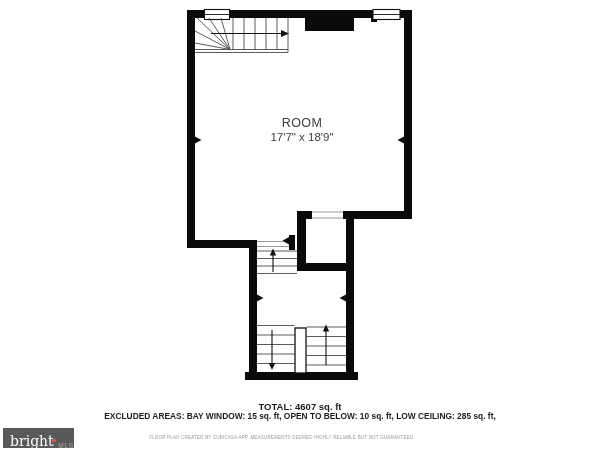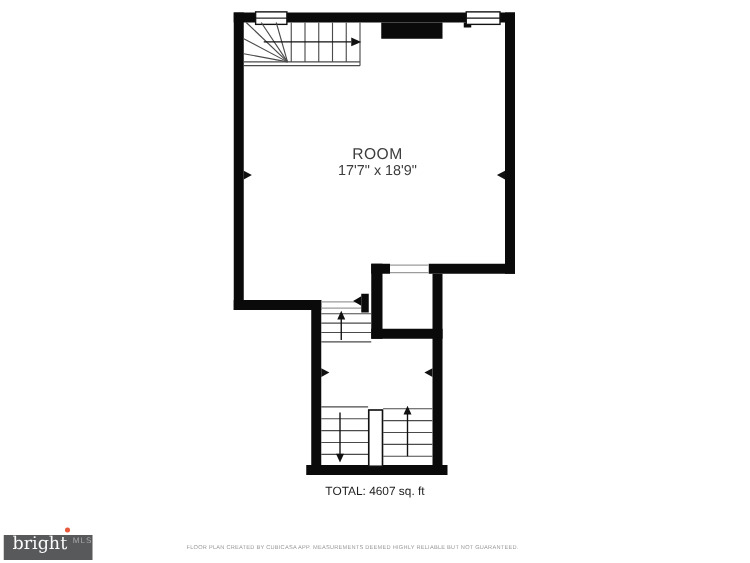--- a/index.html
+++ b/index.html
@@ -3,26 +3,26 @@
 <meta charset="utf-8">
 <style>
   html,body{margin:0;padding:0;background:#fff;}
   .canvas{position:relative;width:600px;height:450px;background:#ffffff;overflow:hidden;
           font-family:"Liberation Sans",sans-serif;padding-left:22px;}
   .plan-svg{position:absolute;left:0;top:0;}
   .room-label{position:absolute;text-align:center;color:#3d3d3d;}
   .room-name{font-size:12.5px;font-weight:500;letter-spacing:.4px;}
   .room-dims{font-size:11.5px;font-weight:400;margin-top:1px;}
   .summary{position:absolute;top:388px;left:0;width:600px;text-align:center;color:#1d1d1d;}
-  .summary-total{font-size:9.5px;font-weight:normal;line-height:11px;}
+  .summary-total{font-size:9.5px;font-weight:bold;line-height:11px;margin-top:13px;}
   .summary-line{font-size:8.4px;font-weight:600;line-height:9.4px;}
   .disclaimer{position:absolute;top:435px;left:0;width:564px;text-align:center;
               font-size:4.5px;color:#9a9a9a;letter-spacing:.2px;}
   .logo{position:absolute;left:3px;top:428px;width:71px;height:20px;background:#58595b;
-        display:flex;align-items:flex-start;padding-left:7px;box-sizing:border-box;}
+        display:flex;align-items:flex-end;padding-left:7px;box-sizing:border-box;}
   .logo-brand{font-family:"DejaVu Serif","Liberation Serif",serif;font-size:14px;
               color:#fbfbfb;line-height:1;}
   .logo-dot{display:inline-block;width:3.5px;height:3.5px;border-radius:50%;
             background:#e8593c;position:relative;top:-6px;left:-1.5px;}
   .logo-suffix{font-size:6.5px;color:#a8a8a8;letter-spacing:.8px;margin-left:1px;
                position:relative;top:1px;}
 </style>
 </head>
 <body>
 
@@ -132,20 +132,21 @@
     </g>
   </svg>
 
   <div class="room-label" style="left:242px;top:116px;width:120px;">
     <div class="room-name">ROOM</div>
     <div class="room-dims">17'7" x 18'9"</div>
   </div>
 
   <div class="summary">
     <div class="summary-total">TOTAL: 4607 sq. ft</div>
+    <div class="summary-line">EXCLUDED AREAS: BAY WINDOW: 15 sq. ft, OPEN TO BELOW: 10 sq. ft, LOW CEILING: 285 sq. ft,</div>
   </div>
 
   <div class="disclaimer">FLOOR PLAN CREATED BY CUBICASA APP. MEASUREMENTS DEEMED HIGHLY RELIABLE BUT NOT GUARANTEED.</div>
 
   <div class="logo">
     <span class="logo-brand">bright</span>
       <span class="logo-dot"></span>
       <span class="logo-suffix">MLS</span>
   </div>
 

